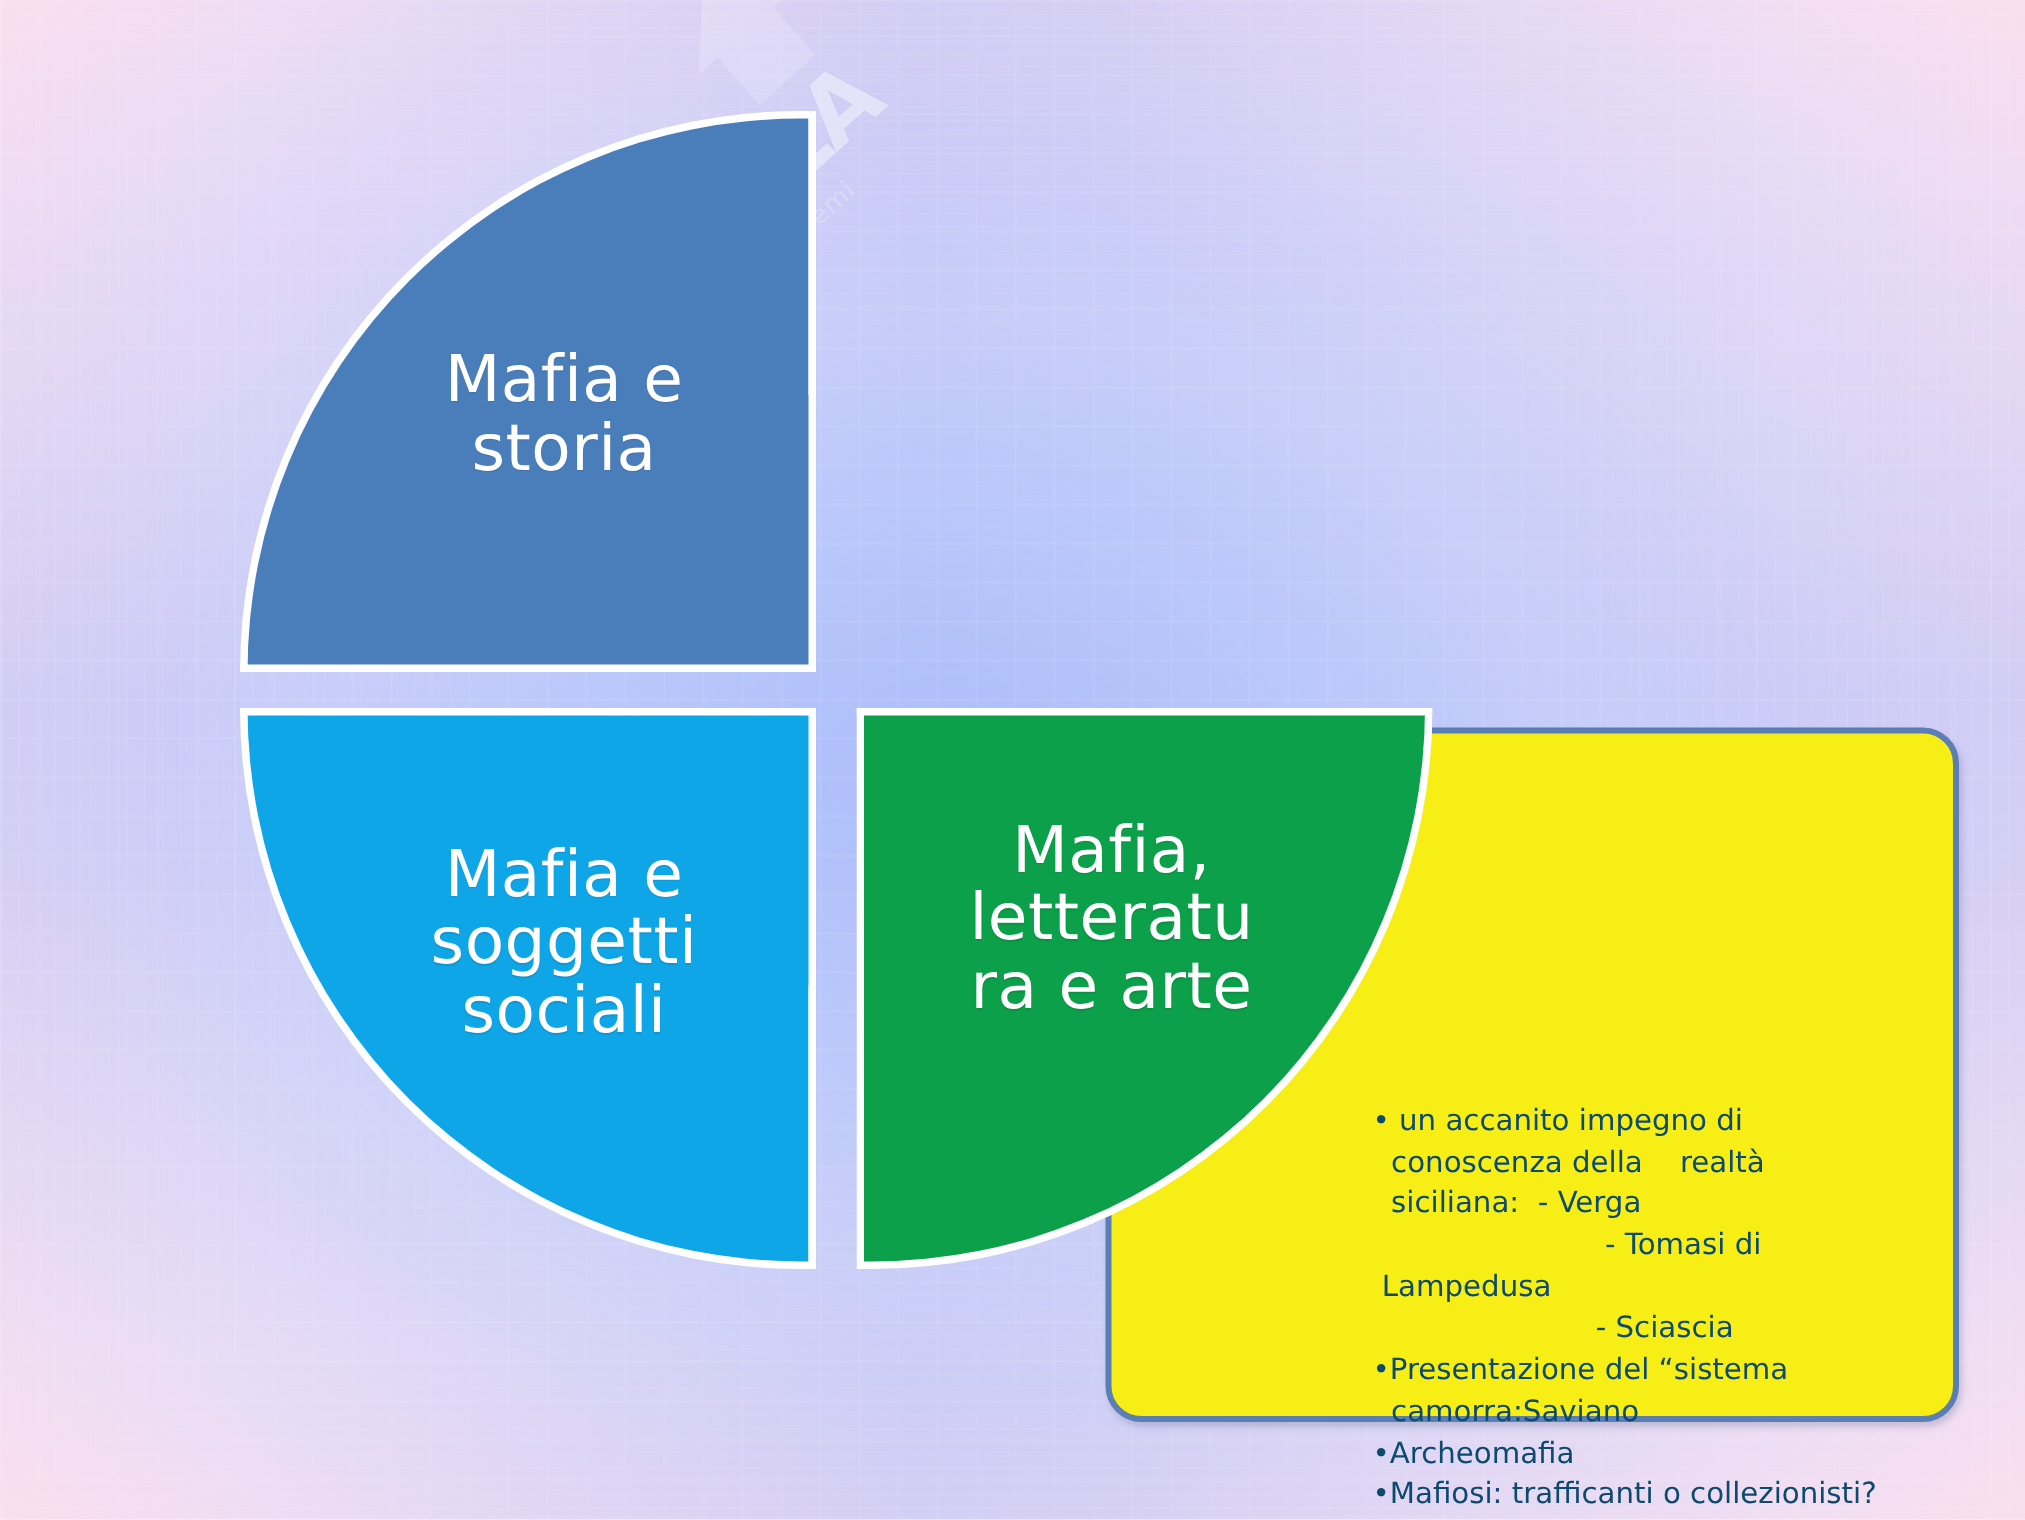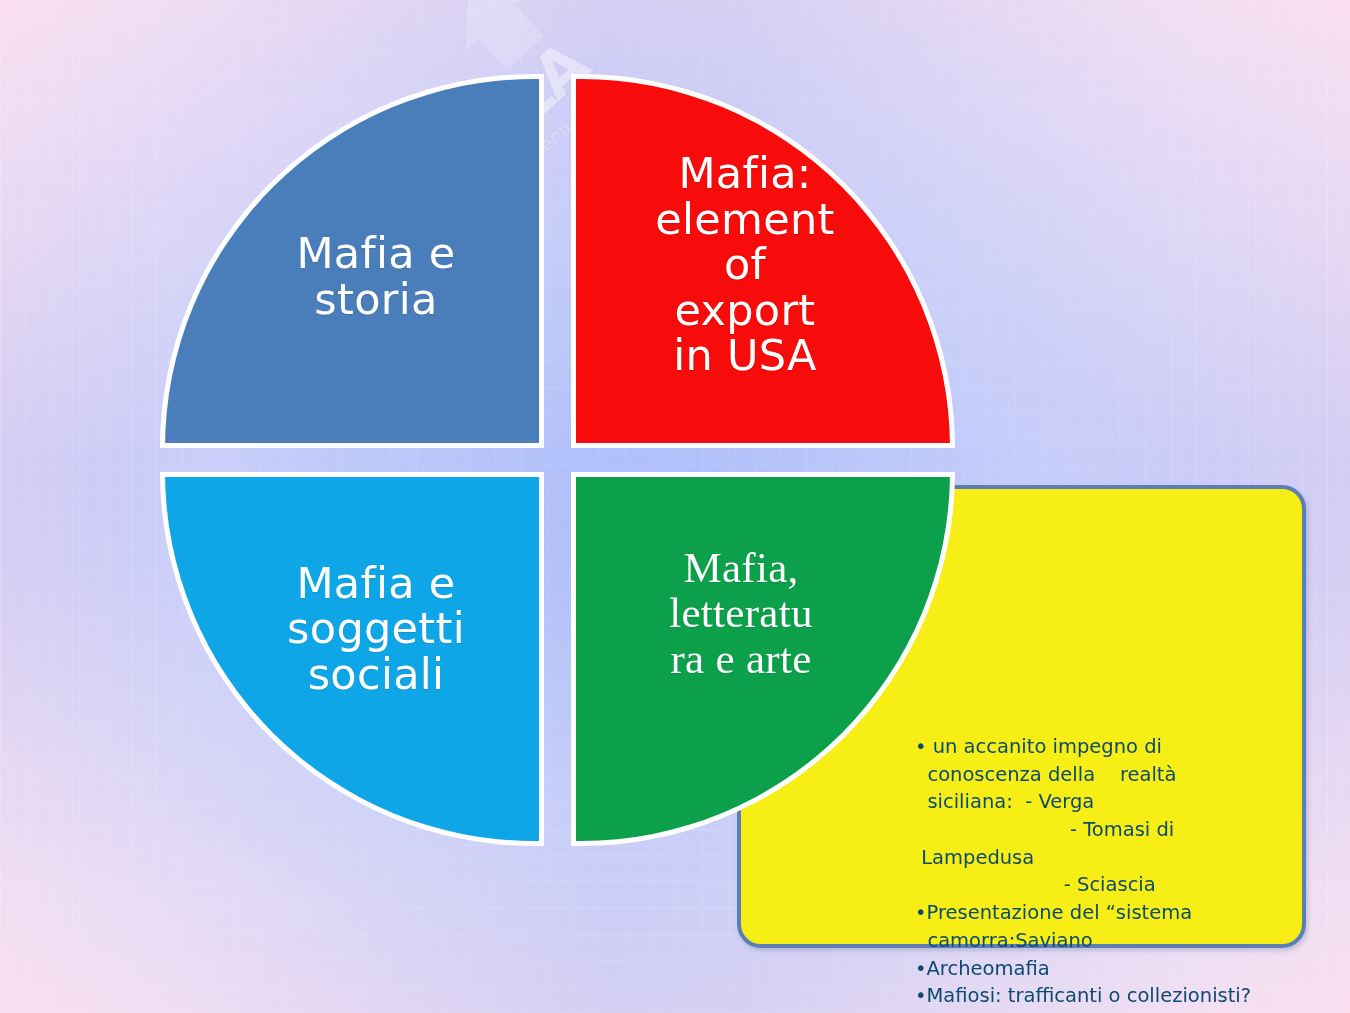--- a/index.html
+++ b/index.html
@@ -160,21 +160,21 @@
     background:#0fa6e8;
     border-bottom-left-radius:384px;
   }
   #quad-bl .label{transform:translate(24px,-28px);}
 
   #quad-br{
     left:411px;top:398px;
     background:#0ca04a;
     border-bottom-right-radius:384px;
   }
-  #quad-br .label{transform:translate(-22px,-44px);font-family:Liberation Serif, serif;}
+  #quad-br .label{transform:translate(-22px,-44px);}
 
 </style>
 </head>
 <body>
 
 <div id="slide">
 
   <div id="bg">
     <div id="bg-wash-a"></div>
     <div id="bg-wash-b"></div>
@@ -218,27 +218,20 @@
 
   <div id="callout"></div>
 
   <div id="circle">
 
     <div class="quad" id="quad-tl">
       <span class="label">Mafia e
 storia</span>
     </div>
 
-    <div class="quad" id="quad-tr">
-      <span class="label">Mafia:
-element
-of
-export
-in USA</span>
-    </div>
 
     <div class="quad" id="quad-bl">
       <span class="label">Mafia e
 soggetti
 sociali</span>
     </div>
 
     <div class="quad" id="quad-br">
       <span class="label">Mafia,
 letteratu

